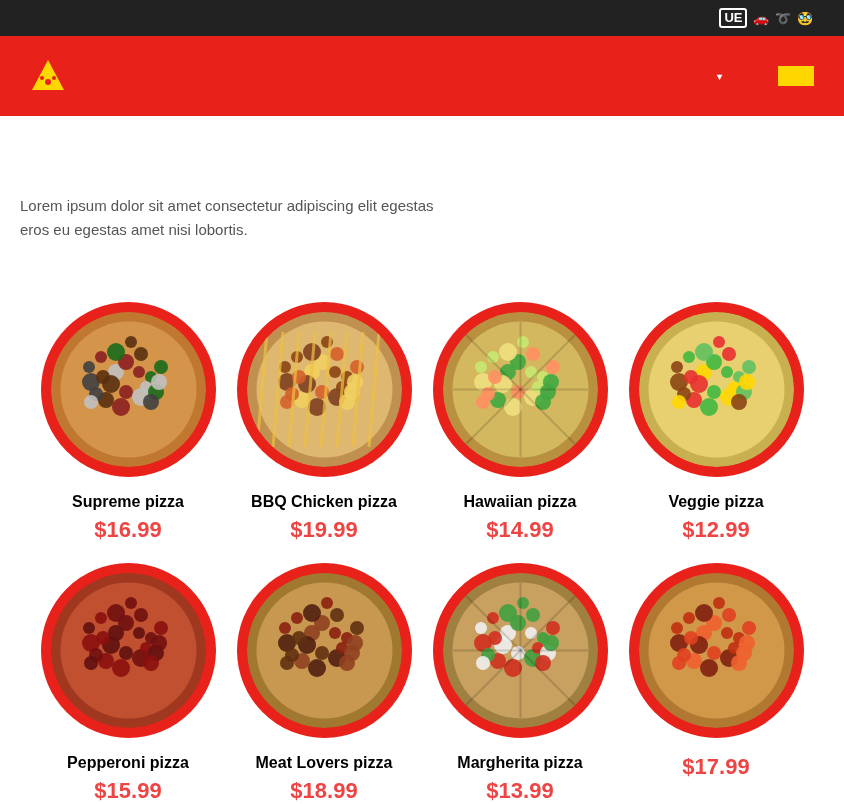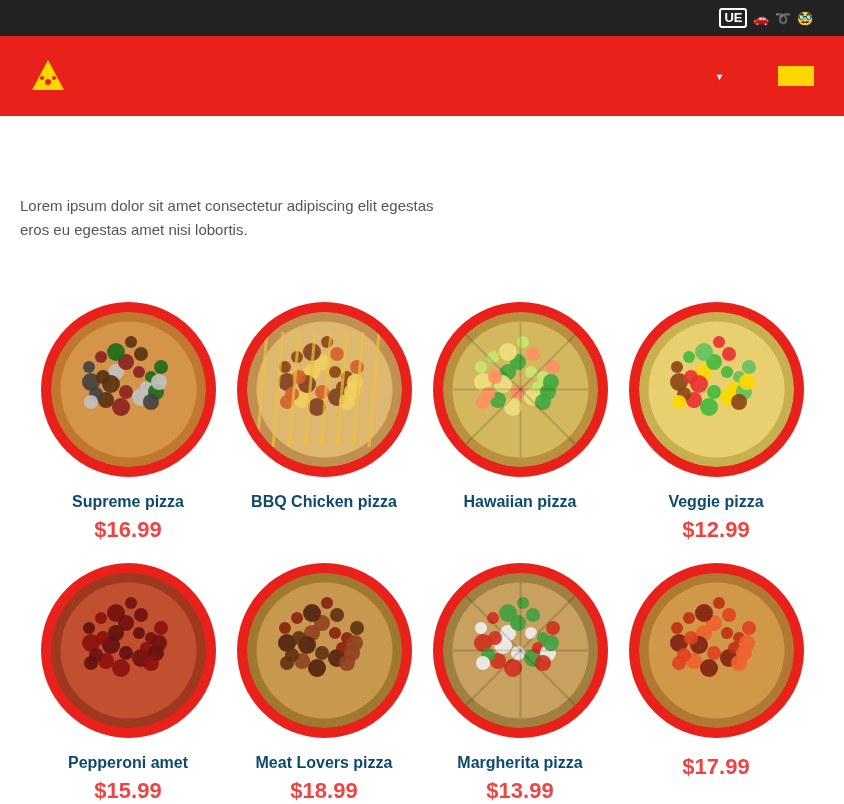--- a/index.html
+++ b/index.html
@@ -145,21 +145,21 @@
       position: relative;
     }
     .pizza-svg {
       width: 155px;
       height: 155px;
       border-radius: 50%;
     }
     .pizza-name {
       font-weight: 900;
       font-size: 16px;
-      color: #0c4a6e;
+      color: #000000;
       margin-bottom: 6px;
     }
     .pizza-price {
       color: #ef4444;
       font-weight: 900;
       font-size: 22px;
     }
 
     .second-row {
       padding-top: 0;
@@ -278,20 +278,21 @@
           <line x1="36" y1="20" x2="26" y2="135" stroke="#f0c040" stroke-width="3" opacity="0.7"></line>
           <line x1="52" y1="20" x2="42" y2="135" stroke="#f0c040" stroke-width="3" opacity="0.7"></line>
           <line x1="68" y1="20" x2="58" y2="135" stroke="#f0c040" stroke-width="3" opacity="0.7"></line>
           <line x1="84" y1="20" x2="74" y2="135" stroke="#f0c040" stroke-width="3" opacity="0.7"></line>
           <line x1="100" y1="20" x2="90" y2="135" stroke="#f0c040" stroke-width="3" opacity="0.7"></line>
           <line x1="116" y1="20" x2="106" y2="135" stroke="#f0c040" stroke-width="3" opacity="0.7"></line>
           <line x1="132" y1="20" x2="122" y2="135" stroke="#f0c040" stroke-width="3" opacity="0.7"></line>
         </svg>
       </div>
       <div class="pizza-name">BBQ Chicken pizza</div>
+      <div class="pizza-price">$19.99</div>
     </div>
     <div class="pizza-card">
       <div class="pizza-image-wrap">
         <svg viewBox="0 0 155 155" xmlns="http://www.w3.org/2000/svg" class="pizza-svg">
     <circle cx="77.5" cy="77.5" r="77.5" fill="#b89040"></circle>
     <circle cx="77.5" cy="77.5" r="68" fill="#d4b860"></circle>
           <circle cx="50" cy="45" r="6" fill="#c8e870" opacity="0.9"></circle>
           <circle cx="90" cy="42" r="7" fill="#ff9060" opacity="0.9"></circle>
           <circle cx="65" cy="60" r="8" fill="#40a840" opacity="0.9"></circle>
           <circle cx="40" cy="70" r="9" fill="#f0e080" opacity="0.9"></circle>
@@ -314,20 +315,21 @@
           <circle cx="88" cy="60" r="6" fill="#c8e870" opacity="0.9"></circle>
           <circle cx="52" cy="65" r="7" fill="#ff9060" opacity="0.9"></circle>
           <circle cx="108" cy="70" r="8" fill="#40a840" opacity="0.9"></circle>
           <line x1="77.5" y1="10" x2="77.5" y2="145" stroke="rgba(0,0,0,0.15)" stroke-width="2"></line>
           <line x1="10" y1="77.5" x2="145" y2="77.5" stroke="rgba(0,0,0,0.15)" stroke-width="2"></line>
           <line x1="23" y1="23" x2="132" y2="132" stroke="rgba(0,0,0,0.15)" stroke-width="2"></line>
           <line x1="132" y1="23" x2="23" y2="132" stroke="rgba(0,0,0,0.15)" stroke-width="2"></line>
         </svg>
       </div>
       <div class="pizza-name">Hawaiian pizza</div>
+      <div class="pizza-price">$14.99</div>
     </div>
     <div class="pizza-card">
       <div class="pizza-image-wrap">
         <svg viewBox="0 0 155 155" xmlns="http://www.w3.org/2000/svg" class="pizza-svg">
     <circle cx="77.5" cy="77.5" r="77.5" fill="#c8b050"></circle>
     <circle cx="77.5" cy="77.5" r="68" fill="#e8d070"></circle>
           <circle cx="50" cy="45" r="6" fill="#40b840" opacity="0.9"></circle>
           <circle cx="90" cy="42" r="7" fill="#e83030" opacity="0.9"></circle>
           <circle cx="65" cy="60" r="8" fill="#ffd700" opacity="0.9"></circle>
           <circle cx="40" cy="70" r="9" fill="#8B4513" opacity="0.9"></circle>
@@ -381,21 +383,21 @@
           <circle cx="70" cy="95" r="9" fill="#8B1010" opacity="0.9"></circle>
           <circle cx="80" cy="30" r="6" fill="#701010" opacity="0.9"></circle>
           <circle cx="40" cy="90" r="7" fill="#601010" opacity="0.9"></circle>
           <circle cx="100" cy="90" r="8" fill="#8B1010" opacity="0.9"></circle>
           <circle cx="65" cy="40" r="9" fill="#701010" opacity="0.9"></circle>
           <circle cx="88" cy="60" r="6" fill="#601010" opacity="0.9"></circle>
           <circle cx="52" cy="65" r="7" fill="#8B1010" opacity="0.9"></circle>
           <circle cx="108" cy="70" r="8" fill="#701010" opacity="0.9"></circle>
         </svg>
       </div>
-      <div class="pizza-name">Pepperoni amet</div>
+      <div class="pizza-name">Pepperoni pizza</div>
       <div class="pizza-price">$15.99</div>
     </div>
     <div class="pizza-card">
       <div class="pizza-image-wrap">
         <svg viewBox="0 0 155 155" xmlns="http://www.w3.org/2000/svg" class="pizza-svg">
     <circle cx="77.5" cy="77.5" r="77.5" fill="#a07830"></circle>
     <circle cx="77.5" cy="77.5" r="68" fill="#c89850"></circle>
           <circle cx="50" cy="45" r="6" fill="#8B2010" opacity="0.9"></circle>
           <circle cx="90" cy="42" r="7" fill="#603010" opacity="0.9"></circle>
           <circle cx="65" cy="60" r="8" fill="#904020" opacity="0.9"></circle>

